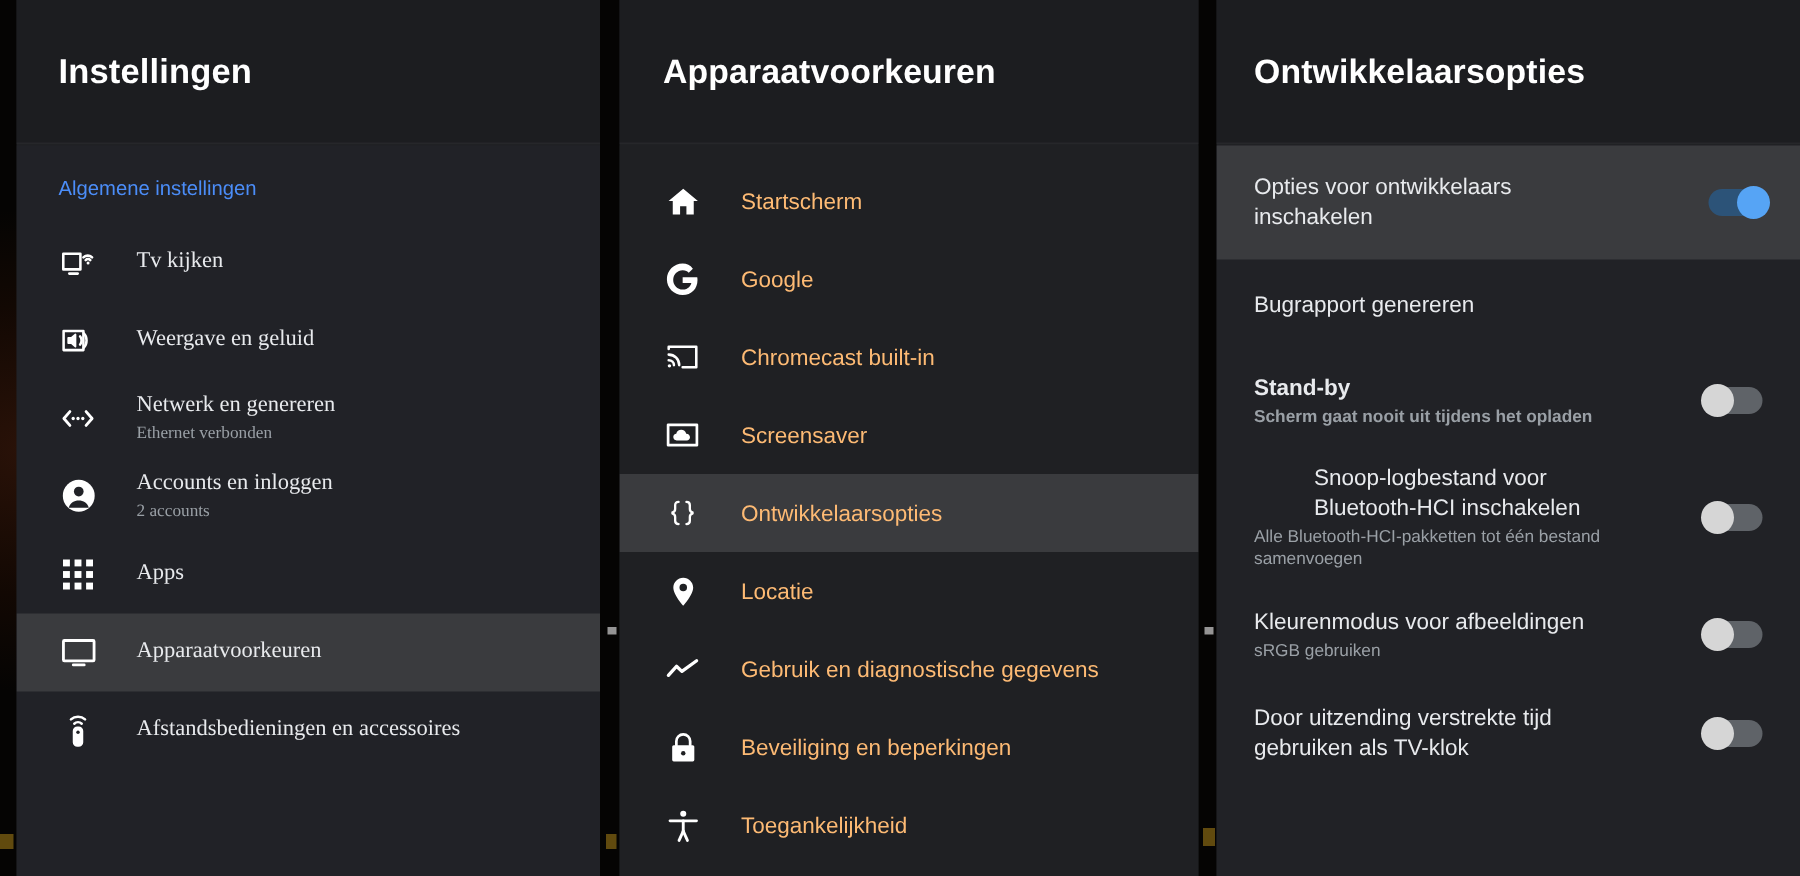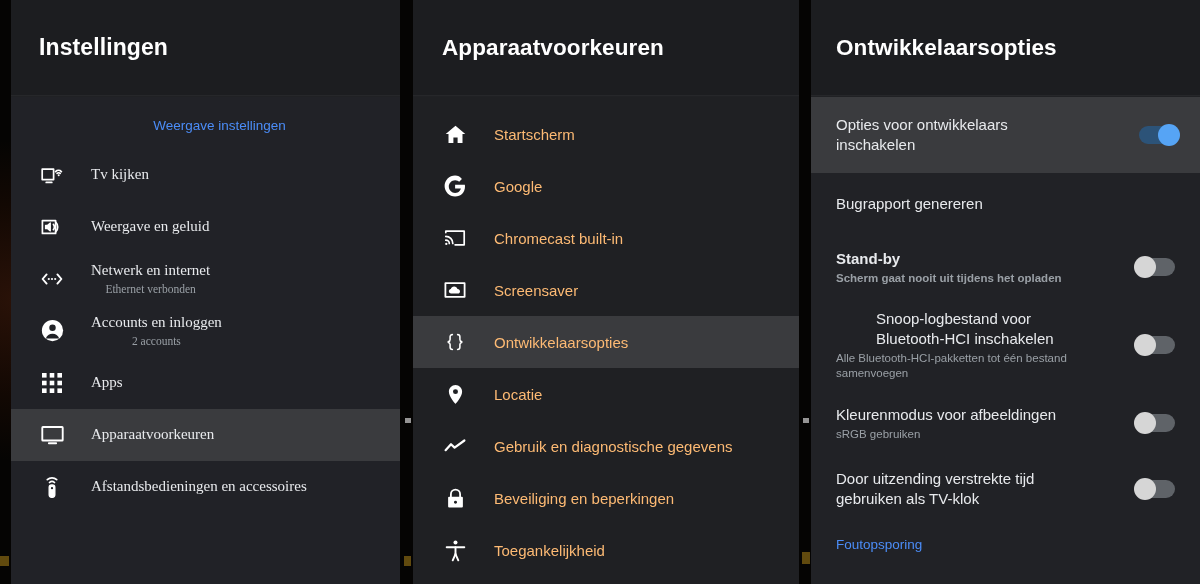--- a/index.html
+++ b/index.html
@@ -36,21 +36,21 @@
     inset: 0;
   }
 
   .panel {
     position: absolute;
     top: 0;
     bottom: 0;
     background: #202124;
     overflow: hidden;
   }
-  .panel.p1 { left: 11px;  width: 389px; text-align: center; }
+  .panel.p1 { left: 11px;  width: 389px; }
   .panel.p2 { left: 413px; width: 386px; }
   .panel.p3 { left: 811px; width: 389px; }
 
   .panel-header {
     height: 96px;
     background: #1c1d20;
     display: flex;
     align-items: center;
     box-sizing: border-box;
     border-bottom: 1px solid #26272a;
@@ -179,21 +179,21 @@
   <div class="glint" style="left:803px; top:418px; width:6px;  height:5px; background:#b9b9b9; opacity:.8;"></div>
 </div>
 
 <div id="stage">
 
   <div class="panel p1">
     <div class="panel-header">
       <div class="panel-title">Instellingen</div>
     </div>
     <div class="panel-body">
-      <div class="section-label">Weergave instellingen</div>
+      <div class="section-label">Algemene instellingen</div>
 
       <div class="row" style="margin-top:16px;">
         <span class="icon">
           <svg class="g" width="24" height="24" viewBox="0 0 24 24" fill="none" stroke="#fff" stroke-width="1.7">
             <path d="M2.2 6.2h11.4v10.4H2.2z" stroke-linejoin="round"></path>
             <path d="M6.2 19.4h5.6" stroke-linecap="round"></path>
             <path d="M16.1 7.6a4.6 4.6 0 0 1 0 0"></path>
             <path d="M15.6 8.6c1.6-1.6 4.2-1.6 5.8 0" stroke-linecap="round"></path>
             <path d="M17.1 10.4c.9-.9 2.3-.9 3.1 0" stroke-linecap="round"></path>
             <circle cx="18.7" cy="12.3" r="1" fill="#fff" stroke="none"></circle>
@@ -222,21 +222,21 @@
         <span class="icon">
           <svg class="g" width="24" height="24" viewBox="0 0 24 24" fill="none" stroke="#fff" stroke-width="1.9" stroke-linecap="round" stroke-linejoin="round">
             <path d="M6.6 7.4 2.6 12l4 4.6"></path>
             <path d="M17.4 7.4 21.4 12l-4 4.6"></path>
             <circle cx="8.8" cy="12" r="1.1" fill="#fff" stroke="none"></circle>
             <circle cx="12" cy="12" r="1.1" fill="#fff" stroke="none"></circle>
             <circle cx="15.2" cy="12" r="1.1" fill="#fff" stroke="none"></circle>
           </svg>
         </span>
         <span class="txt">
-          <span class="label">Netwerk en internet</span>
+          <span class="label">Netwerk en genereren</span>
           <span class="sub">Ethernet verbonden</span>
         </span>
       </div>
 
       <div class="row">
         <span class="icon">
           <svg class="g" width="25" height="25" viewBox="0 0 24 24" fill="#fff">
             <circle cx="12" cy="12" r="10.2"></circle>
             <circle cx="12" cy="9.3" r="3.1" fill="#212227"></circle>
             <path d="M5.6 19.6c.9-3 3.4-4.6 6.4-4.6s5.5 1.6 6.4 4.6z" fill="#212227"></path>
@@ -454,19 +454,16 @@
       <div class="row" style="height:68px;">
         <span class="txt">
           <span class="label" style="max-width:205px;">Door uitzending verstrekte tijd gebruiken als TV-klok</span>
         </span>
         <span class="switch">
           <span class="track"></span>
           <span class="thumb"></span>
         </span>
       </div>
 
-      <div class="link-row">
-        <span class="label">Foutopsporing</span>
-      </div>
     </div>
   </div>
 
 </div>
 
 </body></html>

